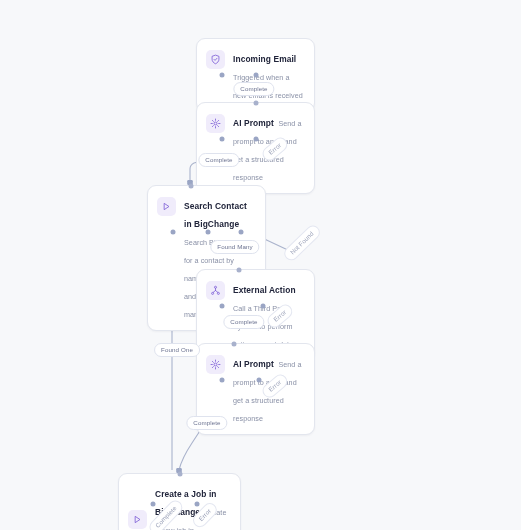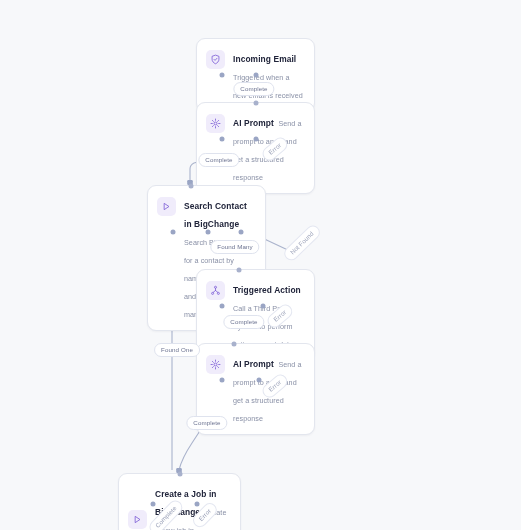--- a/index.html
+++ b/index.html
@@ -196,21 +196,21 @@
   <div class="node" style="left:196px; top:269px; width:119px;">
     <span class="node-icon">
       <svg width="11" height="11" viewBox="0 0 16 16">
         <circle cx="8" cy="3.3" r="1.5" fill="none" stroke="#7c5cd6" stroke-width="1.15"></circle>
         <circle cx="3.8" cy="12.2" r="1.5" fill="none" stroke="#7c5cd6" stroke-width="1.15"></circle>
         <circle cx="12.2" cy="12.2" r="1.5" fill="none" stroke="#7c5cd6" stroke-width="1.15"></circle>
         <path d="M8 4.8 V8 M8 8 L4.4 10.9 M8 8 L11.6 10.9" stroke="#7c5cd6" stroke-width="1.15" stroke-linecap="round"></path>
       </svg>
     </span>
     <span class="node-text">
-      <span class="node-title">Triggered Action</span>
+      <span class="node-title">External Action</span>
       <span class="node-desc">Call a Third Party System to perform actions or get data</span>
     </span>
     <span class="handle top" style="left:42px; top:0px;"></span>
     <span class="handle" style="left:25px; top:36px;"></span>
     <span class="handle" style="left:66px; top:36px;"></span>
   </div>
 
   <div class="node" style="left:196px; top:343px; width:119px;">
     <span class="node-icon">
       <svg width="11" height="11" viewBox="0 0 16 16">

